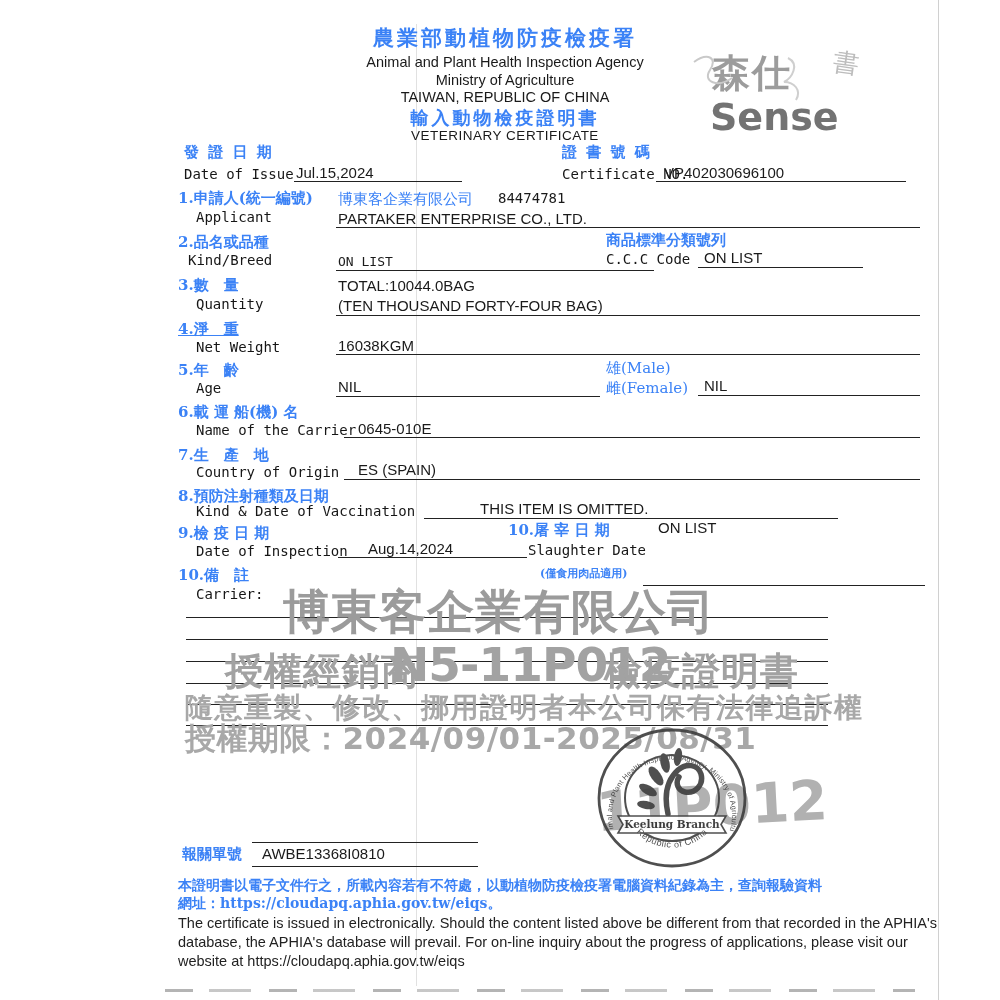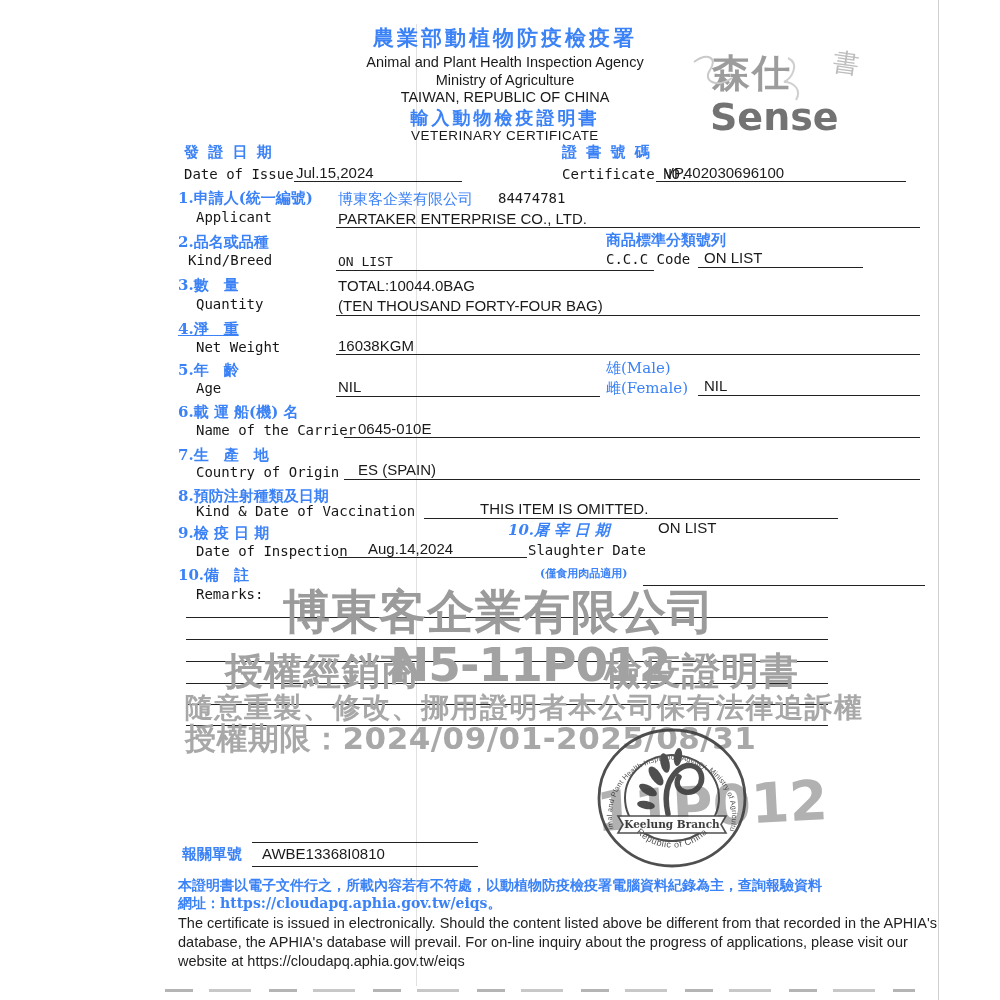--- a/index.html
+++ b/index.html
@@ -104,28 +104,28 @@
   <div class="abs zh content" style="left:178px;top:487px;">8.預防注射種類及日期</div>
   <div class="abs en content" style="left:196px;top:503px;">Kind &amp; Date of Vaccination</div>
   <div class="abs val content" style="left:480px;top:500px;">THIS ITEM IS OMITTED.</div>
   <div class="rule" style="left:424px;top:518px;width:414px;"></div>
 
   <div class="abs zh content" style="left:178px;top:524px;">9.檢 疫 日 期</div>
   <div class="abs en content" style="left:196px;top:543px;">Date of Inspection</div>
   <div class="abs val content" style="left:368px;top:540px;">Aug.14,2024</div>
   <div class="rule" style="left:338px;top:557px;width:189px;"></div>
 
-  <div class="abs zh content" style="left:508px;top:521px;font-style:italic;">10.屠 宰 日 期</div>
+  <div class="abs zh content" style="left:508px;top:521px;">10.屠 宰 日 期</div>
   <div class="abs val content" style="left:658px;top:519px;">ON LIST</div>
   <div class="abs en content" style="left:528px;top:542px;">Slaughter Date</div>
   <div class="abs zh content" style="left:540px;top:566px;font-size:11px;">(僅食用肉品適用)</div>
   <div class="rule" style="left:643px;top:585px;width:282px;"></div>
 
   <div class="abs zh content" style="left:178px;top:566px;">10.備　註</div>
-  <div class="abs en content" style="left:196px;top:586px;">Remarks:</div>
+  <div class="abs en content" style="left:196px;top:586px;">Carrier:</div>
   <div class="rule" style="left:186px;top:617px;width:642px;"></div>
   <div class="rule" style="left:186px;top:639px;width:642px;"></div>
   <div class="rule" style="left:186px;top:661px;width:642px;"></div>
   <div class="rule" style="left:186px;top:683px;width:642px;"></div>
   <div class="rule" style="left:186px;top:704px;width:642px;"></div>
   <div class="rule" style="left:186px;top:725px;width:642px;"></div>
 
   <div class="wm" style="left:283px;top:581px;font-size:47px;letter-spacing:1px;color:#9b9b9b;">博東客企業有限公司</div>
   <div class="wm" style="left:185px;top:646px;font-size:38px;letter-spacing:1px;margin-left:40px;">授權經銷商</div>
   <div class="wm" style="left:390px;top:637px;font-size:47px;letter-spacing:-1px;">N5-11P012</div>

